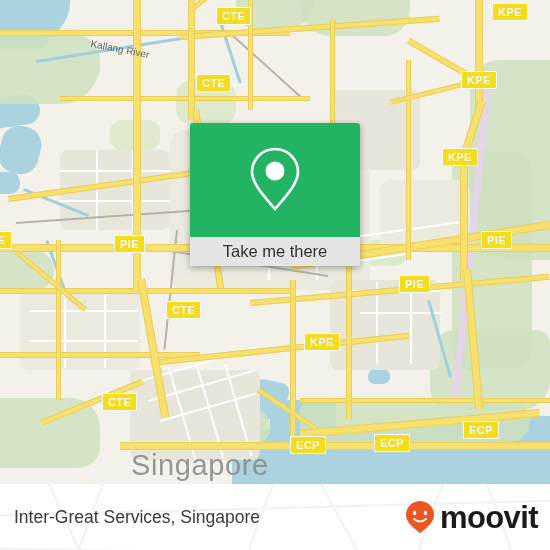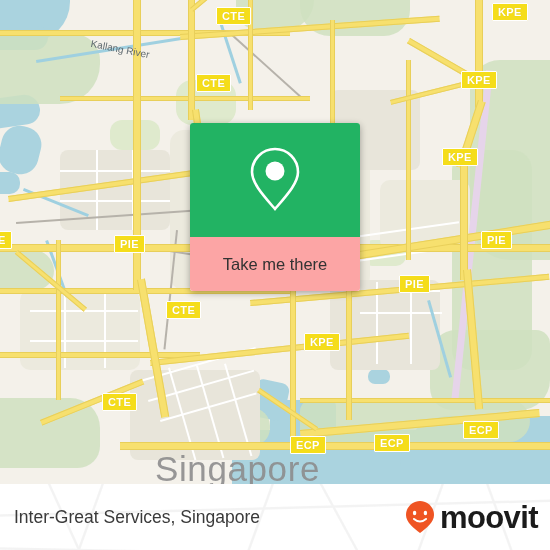--- a/index.html
+++ b/index.html
@@ -121,25 +121,24 @@
     font-family: "Liberation Sans", sans-serif;
     white-space: nowrap;
   }
   #label-kallang {
     font-size: 10px;
     transform: rotate(11deg);
     transform-origin: 0 0;
     color: #5f6a70;
   }
   #label-singapore {
-    font-size: 35px;
+    font-size: 29px;
     color: #8d8d8d;
     letter-spacing: .6px;
     opacity: .9;
-    margin-left: 24px;
   }
 
   
   #attribution {
     position: absolute;
     left: 0;
     top: 466px;
     height: 18px;
     width: 550px;
     color: #3b3b3b;
@@ -163,22 +162,22 @@
     background: #ffffff;
   }
   #card-image {
     height: 114px;
     background: #22b363;
     display: flex;
     align-items: center;
     justify-content: center;
   }
   #card-footer {
-    height: 54px;
-    background: #fca5a5;
+    height: 29px;
+    background: #e5e5e5;
     display: flex;
     align-items: center;
     justify-content: center;
   }
   #take-me-there-label {
     color: #333333;
     font-size: 16.5px;
     font-family: "Liberation Sans", sans-serif;
   }
 

